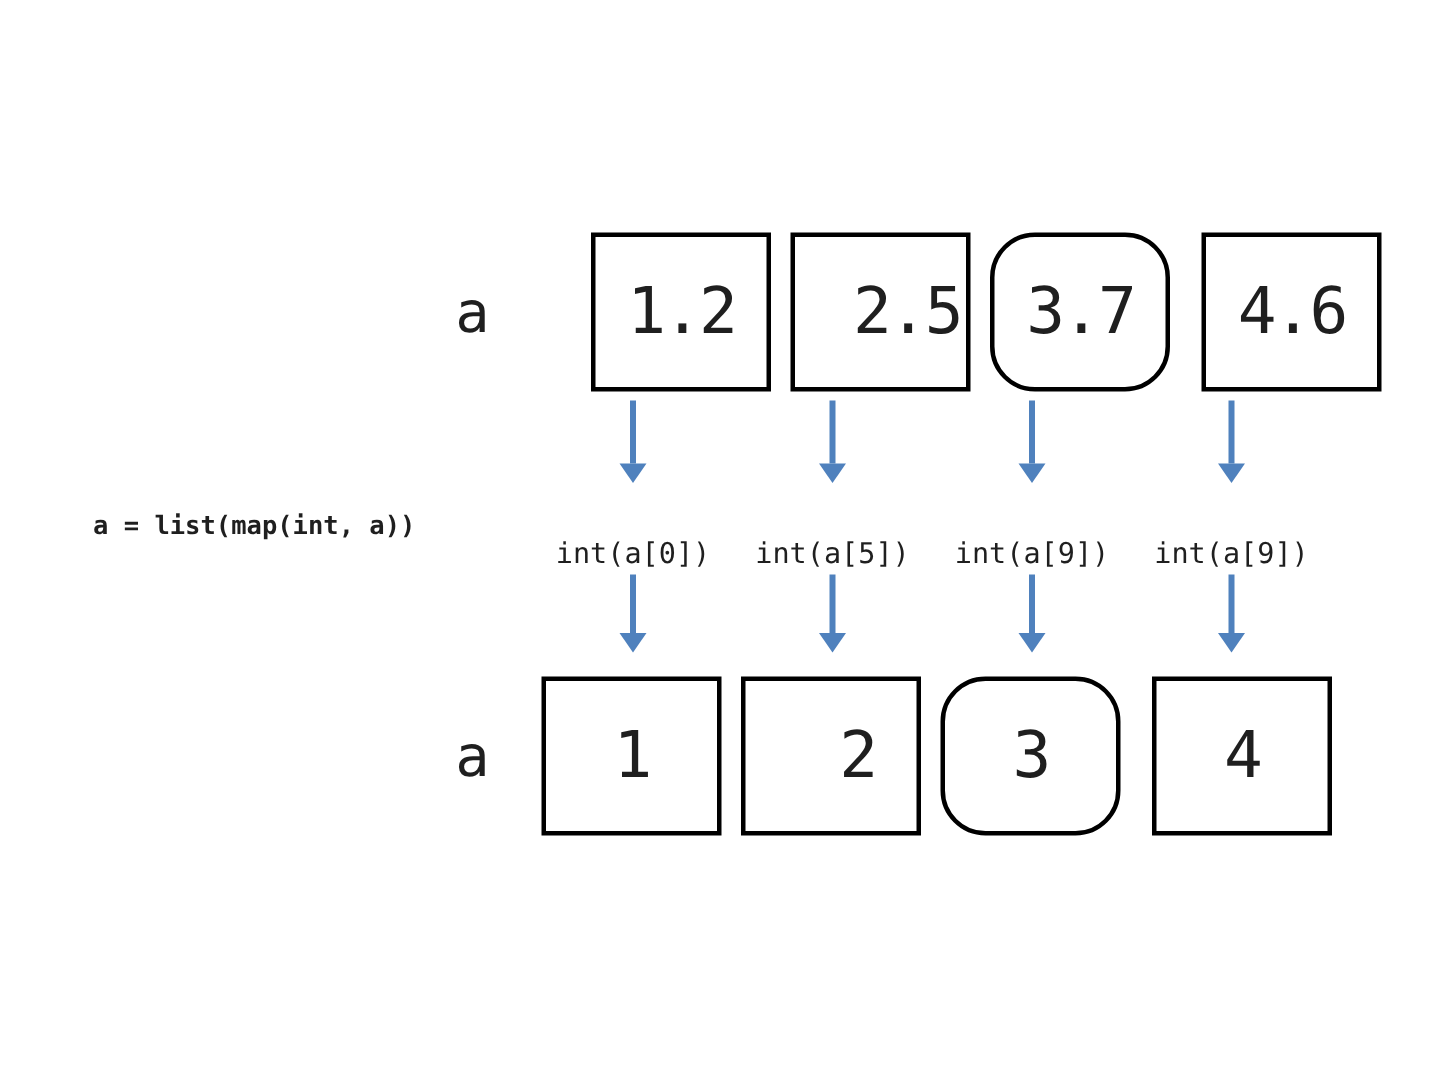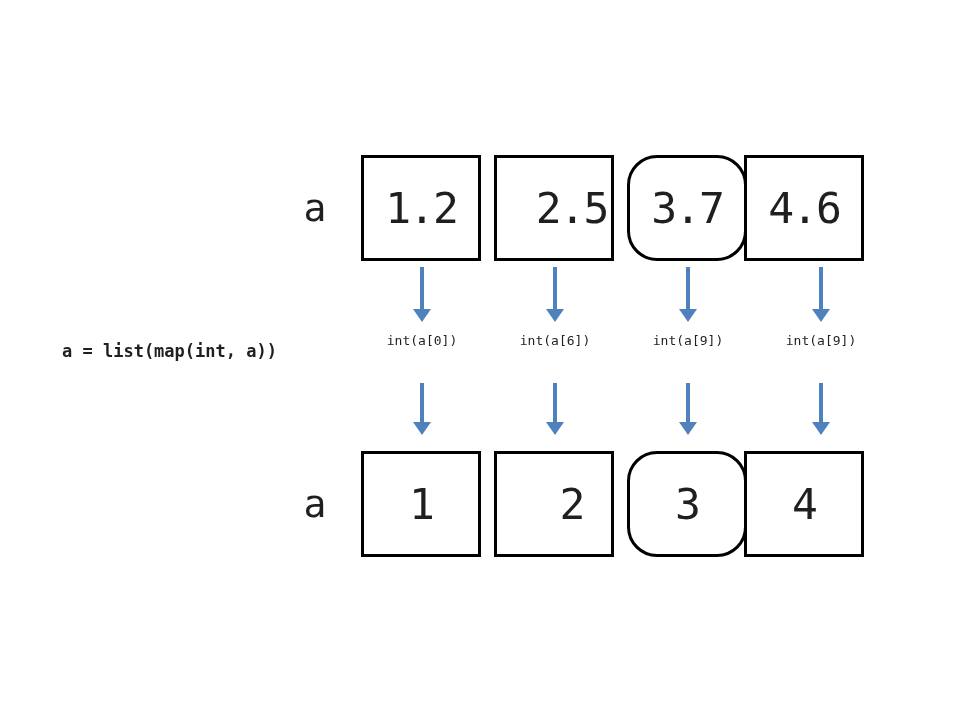--- a/index.html
+++ b/index.html
@@ -22,26 +22,26 @@
     height: 106px;
     border: 3px solid var(--box-border, #000000);
     box-sizing: border-box;
     background: #ffffff;
     display: flex;
     align-items: center;
     justify-content: center;
     font-size: 43px;
     letter-spacing: -2px;
   }
-  .row-top .cell { top: 155px; }
+  .row-top .cell { top: 155px; margin-left: 33px; }
   .row-bottom .cell { top: 451px; }
   .c0 { left: 361px; }
   .c1 { left: 494px; padding-left: 35px; }
   .c2 { left: 627px; border-radius: 30px; }
-  .c3 { left: 744px; }
+  .c3 { left: 768px; }
   .row-label {
     position: absolute;
     width: 60px;
     height: 52px;
     display: flex;
     align-items: center;
     justify-content: center;
     font-size: 38px;
   }
   .row-label.top { left: 285px; top: 182px; }
@@ -77,25 +77,25 @@
     left: 62px;
     top: 338px;
     height: 26px;
     line-height: 26px;
     font-size: 17px;
     white-space: pre;
     font-weight: bold;
   }
   .op-label {
     position: absolute;
-    top: 328px;
+    top: 356px;
     width: 160px;
     height: 26px;
     line-height: 26px;
-    font-size: 13px;
+    font-size: 19px;
     text-align: center;
     white-space: pre;
   }
   .o0 { left: 342px; }
   .o1 { left: 475px; }
   .o2 { left: 608px; }
   .o3 { left: 741px; }
 </style>
 </head>
 <body>
@@ -122,21 +122,21 @@
       <div class="stem"></div>
       <div class="head"></div>
     </div>
   <div class="arrow set1 a3">
       <div class="stem"></div>
       <div class="head"></div>
     </div>
 
   <div class="code-label">a = list(map(int, a))</div>
   <div class="op-label o0">int(a[0])</div>
-  <div class="op-label o1">int(a[6])</div>
+  <div class="op-label o1">int(a[5])</div>
   <div class="op-label o2">int(a[9])</div>
   <div class="op-label o3">int(a[9])</div>
 
   <div class="arrow set2 a0">
       <div class="stem"></div>
       <div class="head"></div>
     </div>
   <div class="arrow set2 a1">
       <div class="stem"></div>
       <div class="head"></div>

